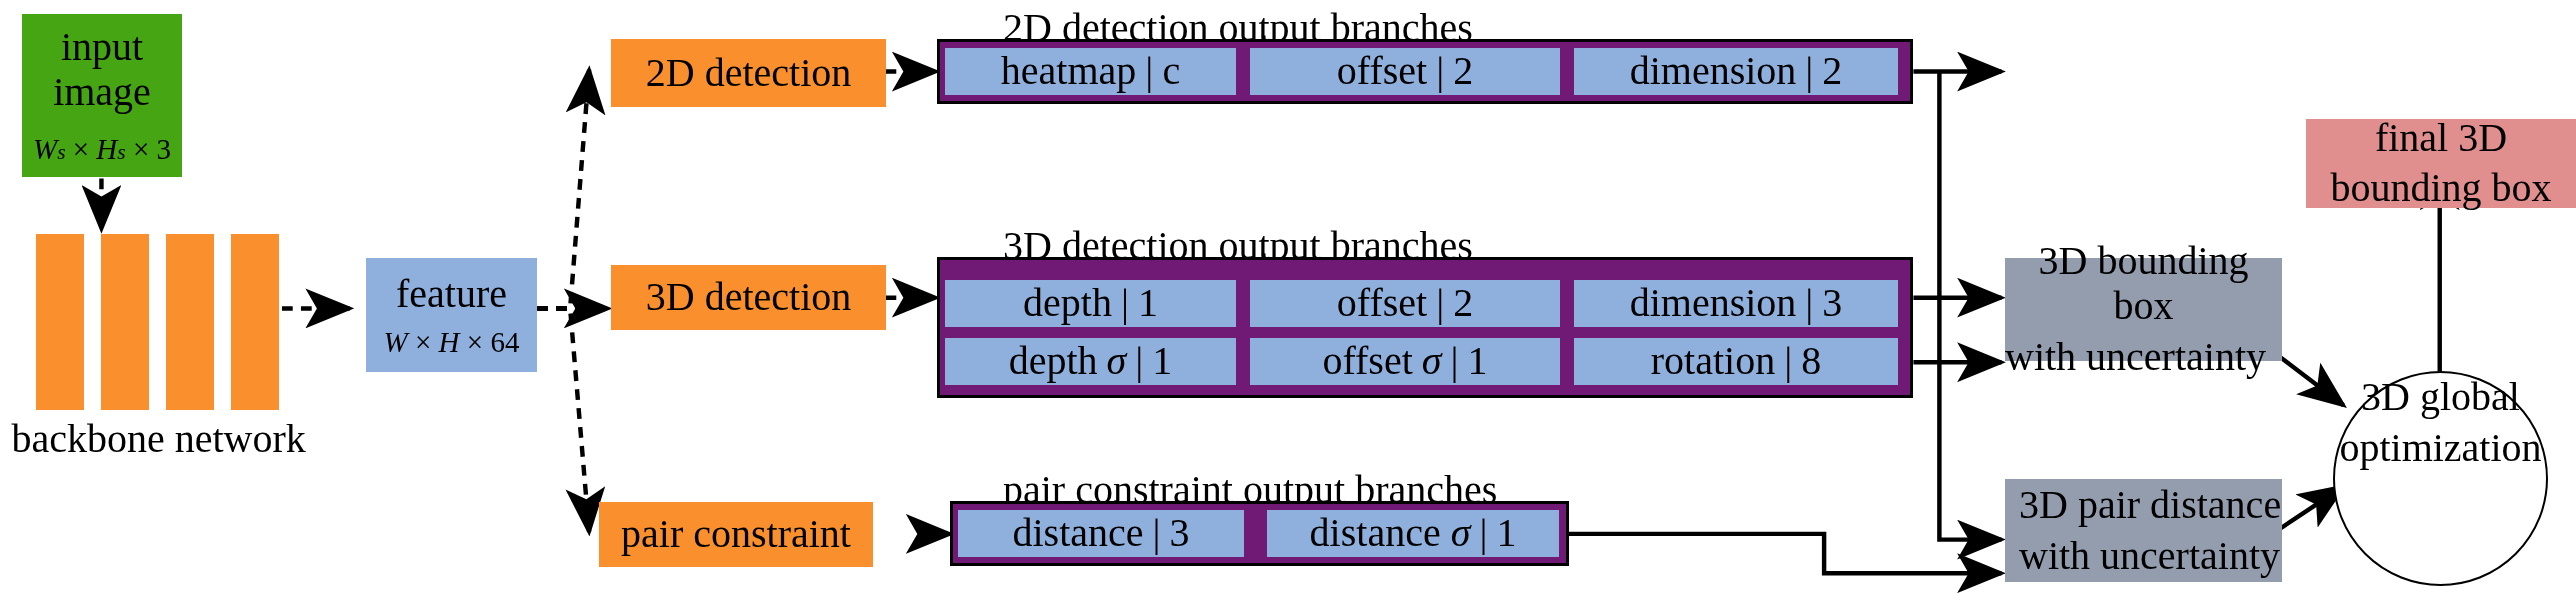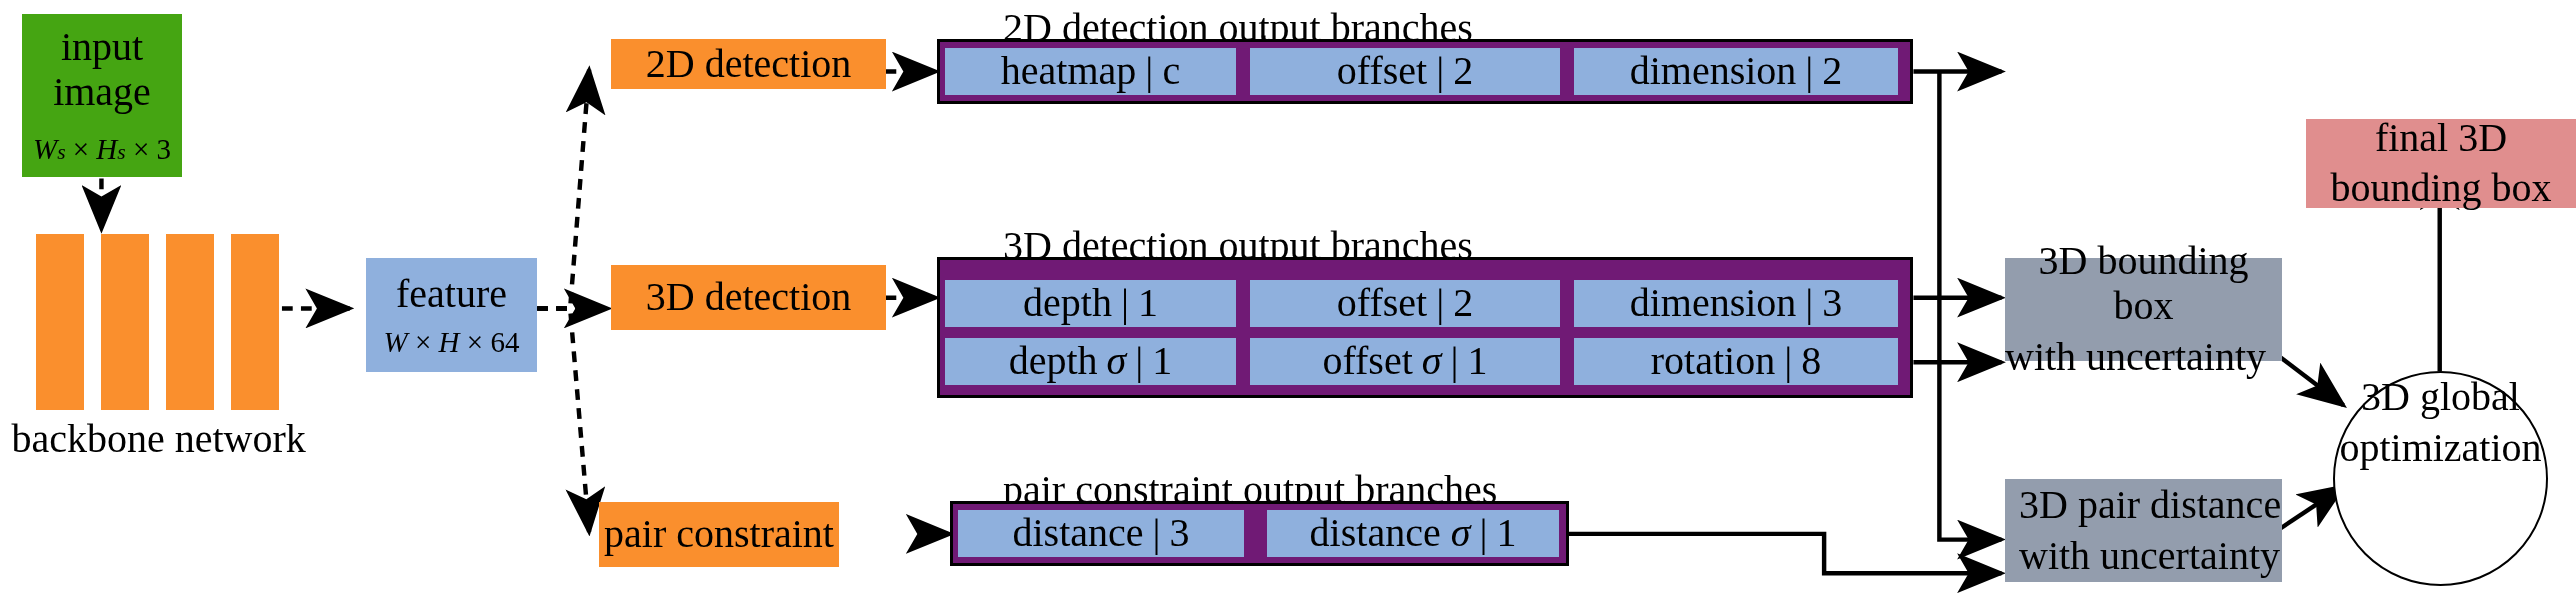--- a/index.html
+++ b/index.html
@@ -89,27 +89,27 @@
     <div class="t48">feature</div>
     <div class="t46 mi" style="margin-top:9px;">
       <span>W</span>
       <span style="font-style:normal;">×</span>
       <span>H</span>
       <span style="font-style:normal;">×</span>
       <span style="font-style:normal;">64</span>
     </div>
   </div>
 
-  <div class="node orange t48" style="left:611px;top:39px;width:275px;height:50px;">
+  <div class="node orange t48" style="left:611px;top:39px;width:275px;height:68px;">
     <span>2D detection</span>
   </div>
   <div class="node orange t48" style="left:611px;top:265px;width:275px;height:65px;">
     <span>3D detection</span>
   </div>
-  <div class="node orange t48" style="left:599px;top:502px;width:240px;height:65px;">
+  <div class="node orange t48" style="left:599px;top:502px;width:274px;height:65px;">
     <span>pair constraint</span>
   </div>
 
   <div class="label t48" style="left:1003px;top:3.8px;">2D detection output branches</div>
   <div class="grouper" style="left:937px;top:39px;width:976px;height:65px;">
     <div style="display:flex;align-items:center;height:100%;padding:0 5px;gap:14px;">
       <div class="node blue t48" style="position:relative;left:auto;top:auto;width:291px;height:47px;flex-direction:row;">
         <span>heatmap</span>
         <span style="margin:0 9px;">|</span>
         <span>c</span>

